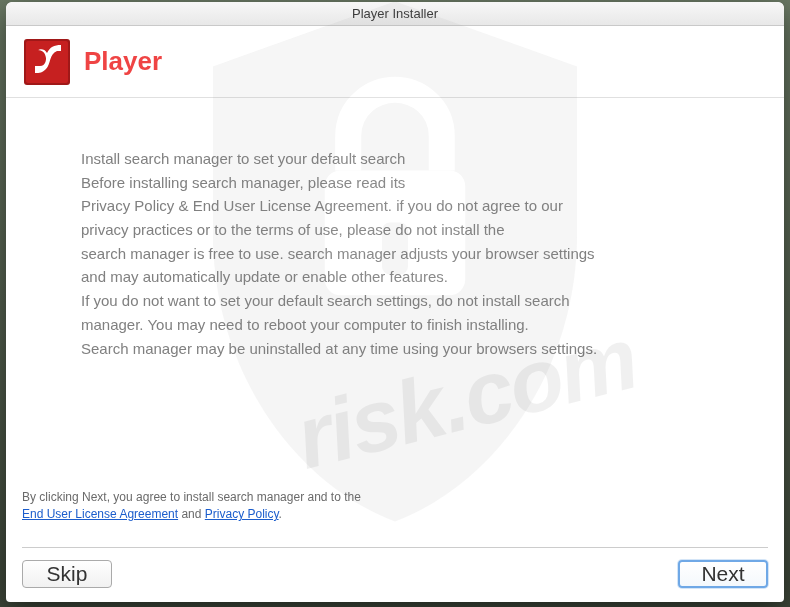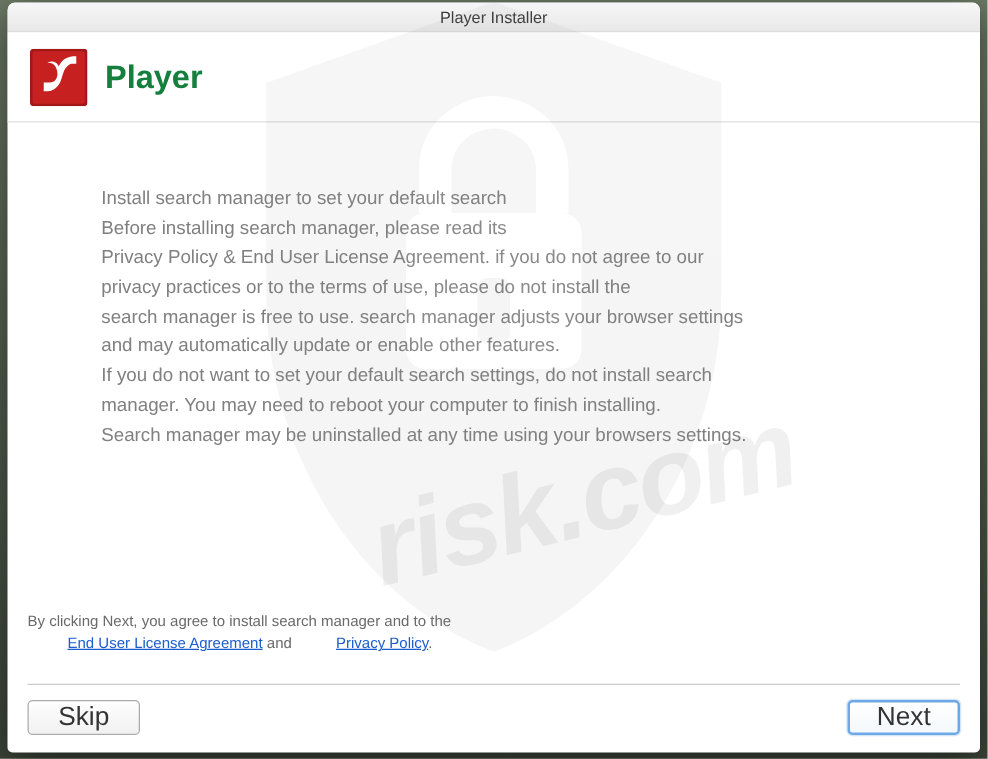--- a/index.html
+++ b/index.html
@@ -45,21 +45,21 @@
     }
     .logo {
       width: 46px;
       height: 46px;
       margin-right: 14px;
       flex-shrink: 0;
     }
     .header-title {
       font-size: 26px;
       font-weight: bold;
-      color: #15803d;
+      color: #ef4444;
     }
     .content {
       flex: 1;
       padding: 48px 72px 20px 72px;
       color: #808080;
       font-size: 15px;
       line-height: 1.38;
     }
     .content p {
       margin: 3px;
@@ -71,21 +71,20 @@
       font-size: 12px;
       color: #6a6a6a;
       line-height: 1.4;
       border-bottom: 1px solid #ccc;
       padding-bottom: 24px;
       margin-bottom: 12px;
     }
     .footer-text a {
       color: #1b5dcc;
       text-decoration: underline;
-      margin-left: 32px;
     }
     .button-row {
       display: flex;
       justify-content: space-between;
       align-items: center;
     }
     .btn {
       min-width: 90px;
       height: 28px;
       font-size: 21px;

